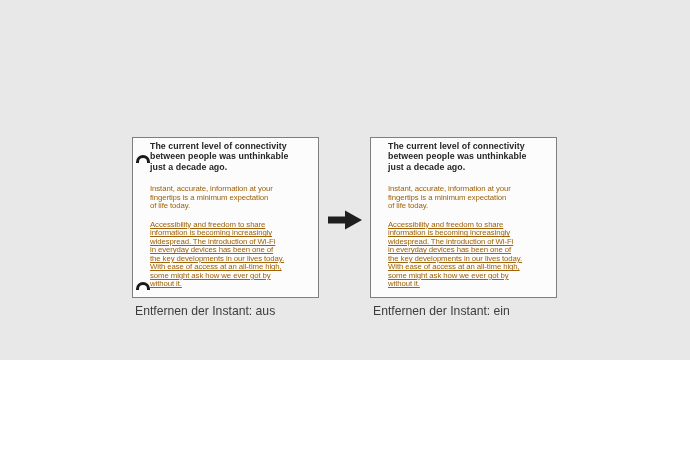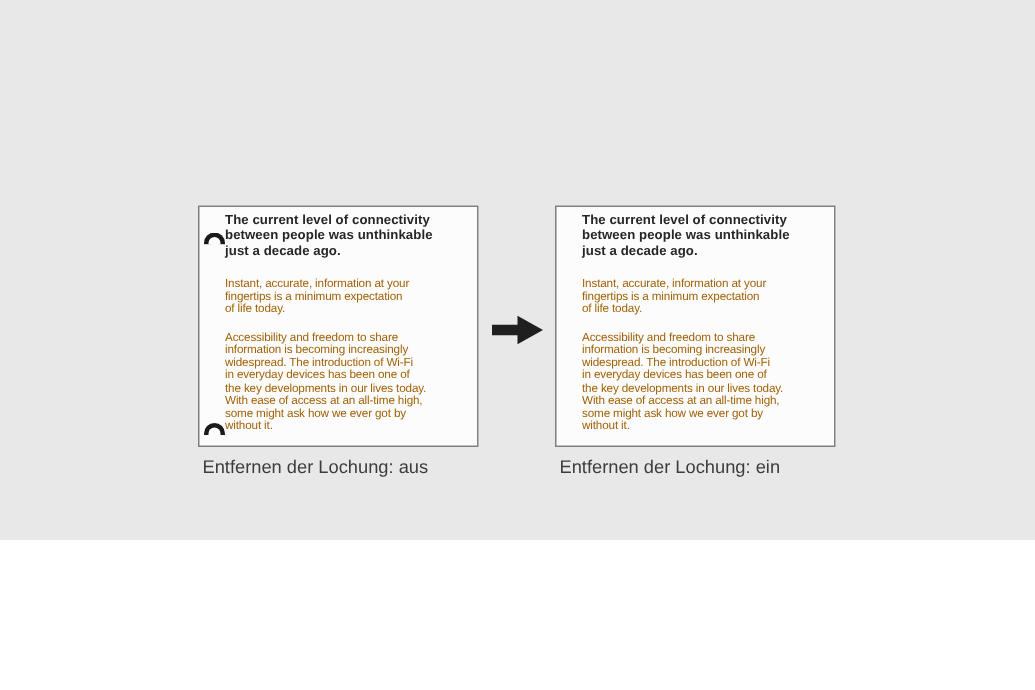--- a/index.html
+++ b/index.html
@@ -35,21 +35,21 @@
   }
   .page-para { margin: 0; color: #a16207; }
   .page-para .ln {
     display: block;
     font-size: 7.8px;
     line-height: 8.5px;
     white-space: nowrap;
     letter-spacing: -0.1px;
   }
   .para-1 { margin-top: 13px; }
-  .para-2 { margin-top: 10px; }
+  .para-2 { margin-top: 10px; text-decoration: underline; }
   .punch-hole {
     position: absolute;
     left: 3px;
     width: 14px;
     height: 8px;
     box-sizing: border-box;
     border: 3.5px solid #1a1a1a;
     border-bottom: none;
     border-radius: 8px 8px 0 0;
     background: transparent;
@@ -97,21 +97,21 @@
           <span class="ln">information is becoming increasingly</span>
           <span class="ln">widespread. The introduction of Wi-Fi</span>
           <span class="ln">in everyday devices has been one of</span>
           <span class="ln">the key developments in our lives today.</span>
           <span class="ln">With ease of access at an all-time high,</span>
           <span class="ln">some might ask how we ever got by</span>
           <span class="ln">without it.</span>
         </p>
       </div>
     </div>
-    <div class="caption">Entfernen der Lochung: aus</div>
+    <div class="caption">Entfernen der Instant: aus</div>
   </div>
 
   <div class="arrow">
     <svg width="34" height="20" viewBox="0 0 34 20" xmlns="http://www.w3.org/2000/svg">
       <path d="M0 6.5 L17 6.5 L17 0.5 L34 10 L17 19.5 L17 13.5 L0 13.5 Z" fill="#1f1f1f"></path>
     </svg>
   </div>
 
   <div class="panel panel-after">
     <div class="page-card">
@@ -131,16 +131,16 @@
           <span class="ln">information is becoming increasingly</span>
           <span class="ln">widespread. The introduction of Wi-Fi</span>
           <span class="ln">in everyday devices has been one of</span>
           <span class="ln">the key developments in our lives today.</span>
           <span class="ln">With ease of access at an all-time high,</span>
           <span class="ln">some might ask how we ever got by</span>
           <span class="ln">without it.</span>
         </p>
       </div>
     </div>
-    <div class="caption">Entfernen der Lochung: ein</div>
+    <div class="caption">Entfernen der Instant: ein</div>
   </div>
 
 </div>
 
 </body></html>

